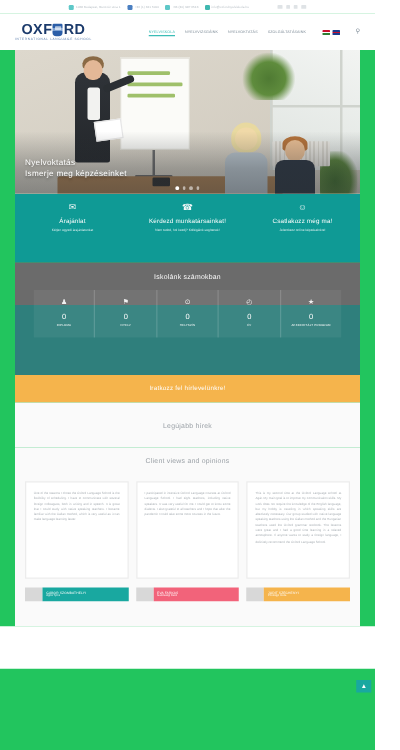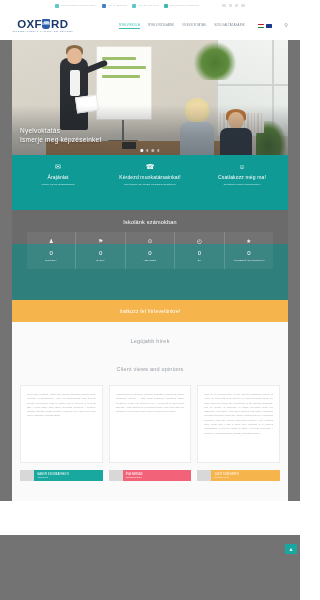--- a/index.html
+++ b/index.html
@@ -3,21 +3,21 @@
 <meta charset="utf-8">
 <title>Oxford International Language School</title>
 <style>
   * { box-sizing: border-box; margin: 0; padding: 0; }
   html, body {
     width: 300px; height: 600px;
     font-family: "Liberation Sans", sans-serif;
     background: #ffffff;
     overflow: hidden;
   }
-  .page { position: relative; width: 300px; height: 600px; background:#737373; }
+  .page { position: relative; width: 300px; height: 600px; background:#22c55e; }
 
   
   .topbar {
     height: 11px; background:#ffffff;
     display:flex; align-items:center; justify-content:center;
     gap:5px; padding: 0 10px;
   }
   .tb-item { display:flex; align-items:center; gap:1.5px; }
   .tb-ico {
     width:4px; height:4px; border-radius:1px; background:#5ec8c8; flex:none;

